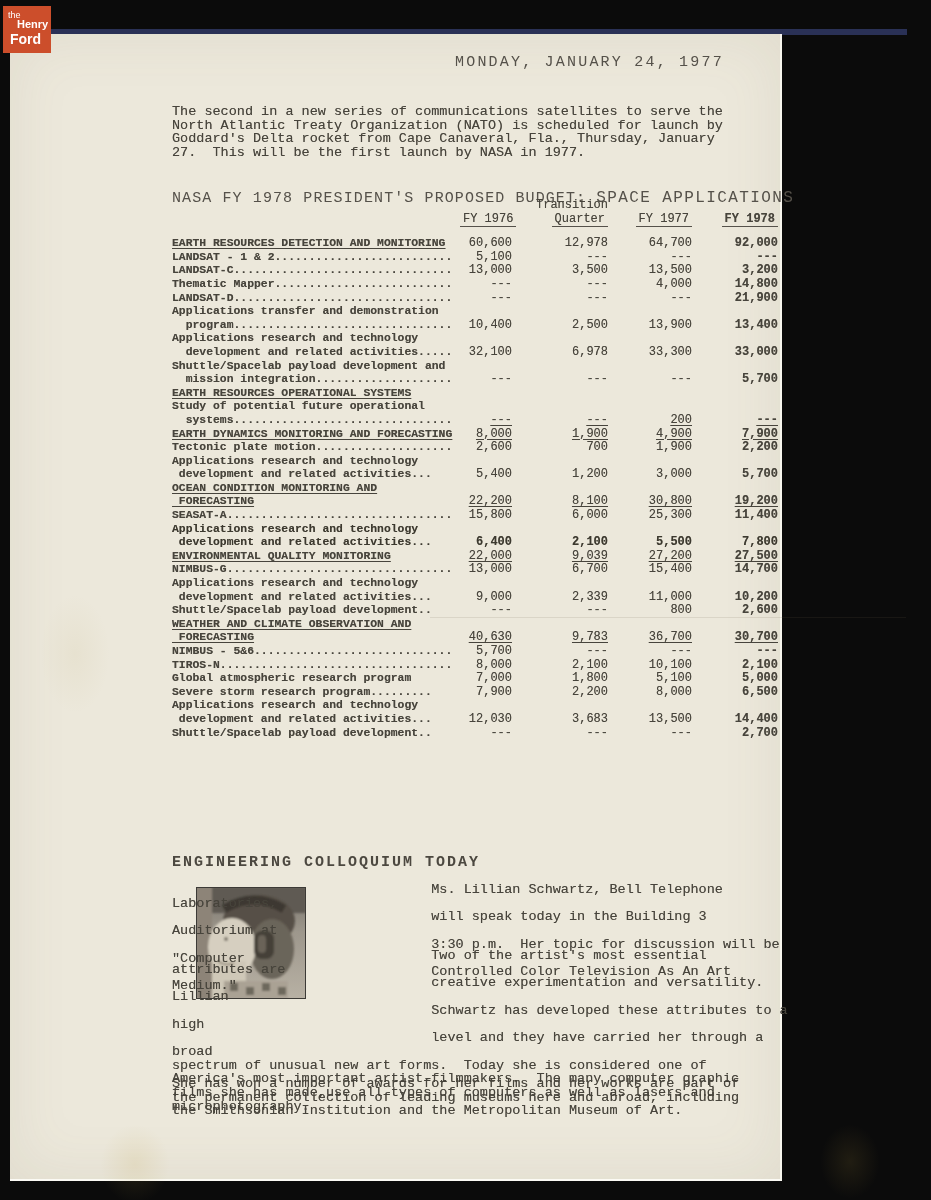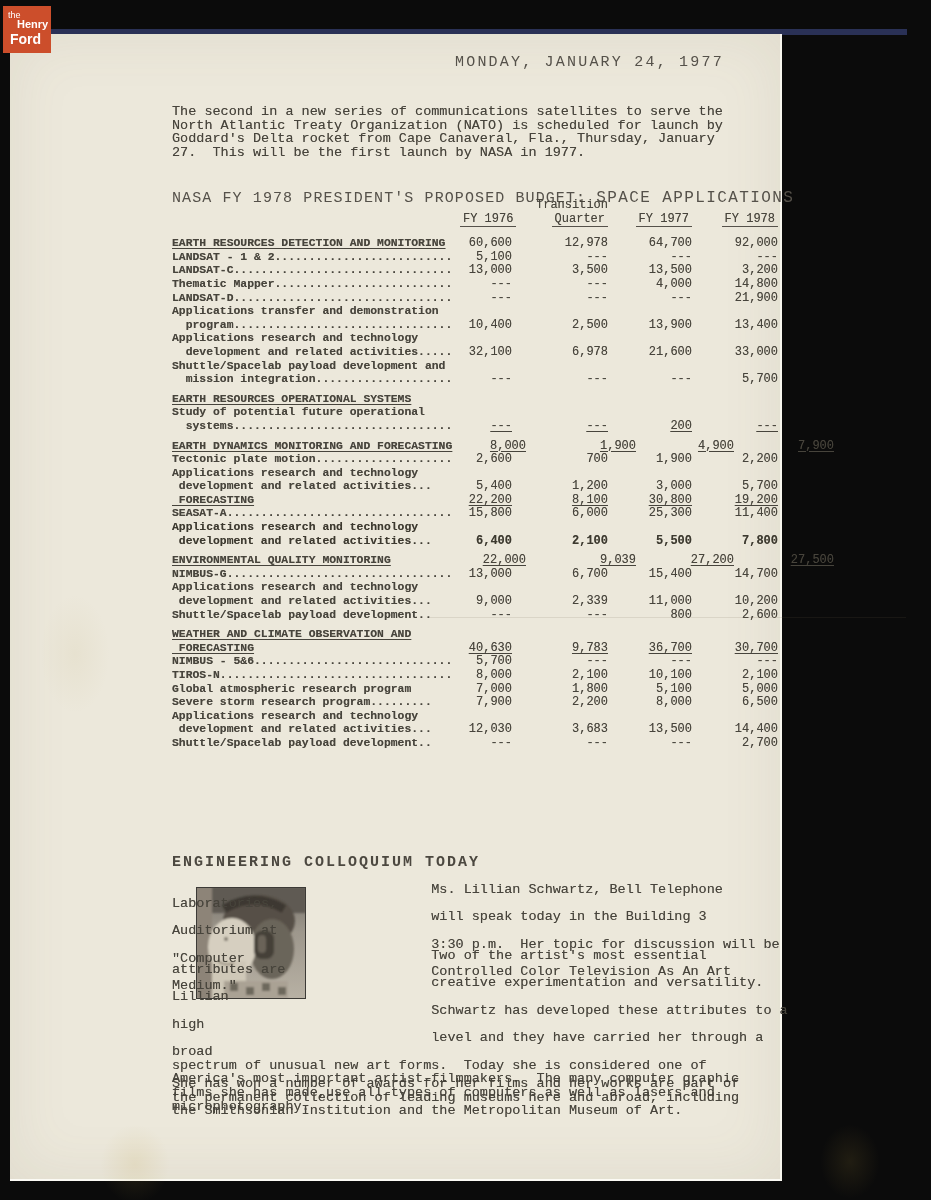--- a/index.html
+++ b/index.html
@@ -27,25 +27,25 @@
   }
   .date-line { left:445px; top:20px; }
   .delta-title { left:162px; top:44px; }
   .delta-body { left:162px; top:71px; width:600px; }
   .budget-title { left:162px; top:155px; color:var(--head-ink,#54504a); font-size:15px; letter-spacing:1.1px; white-space:pre; }
   .budget-title .sub { font-size:16px; letter-spacing:1.4px; }
   .budget-table { left:162px; top:165px; width:612px; color:var(--ink,#45423a); line-height:13.6px; text-shadow:0 0 .4px rgba(70,64,52,.5); }
   .trow { display:flex; height:13.6px; }
   .tlabel { flex:none; width:288px; font-size:11.4px; white-space:pre; overflow:hidden;font-weight:bold; }
   .tcell { flex:none; text-align:right; font-size:12px; white-space:pre; }
-  .c1 { width:52px; } .c2 { width:96px; } .c3 { width:84px; } .c4 { width:86px; }
+  .c1 { width:52px; } .c2 { width:96px; } .c3 { width:84px; } .c4 { width:86px;font-weight:bold; }
   .hu { text-decoration:underline; text-underline-offset:2px; }
   .u  { text-decoration:underline; text-underline-offset:2px; }
   .bld { font-weight:bold; color:#3c392f; }
-  .sec-gap { margin-top:6px;gap:14px; }
+  .sec-gap { margin-top:0; }
   .thead2 { margin-bottom:11px; }
   .th span { border-bottom:1px solid #55514a; padding:0 3px; }
   .colloq-title { left:162px; top:820px; font-weight:bold; color:#4c4840; letter-spacing:2px; }
   .photo { left:186px; top:853px; }
   .colloq-p1 { left:162px; top:849px; width:620px; }
   .colloq-p2 { left:162px; top:915px; width:620px; }
   .colloq-p3 { left:162px; top:1043px; width:620px; }
   .logo {
     position:absolute; left:3px; top:6px; width:48px; height:47px;
     background: var(--brand,#cc4e2b); z-index:5;
@@ -146,21 +146,21 @@
             <span class="tlabel">Applications research and technology</span>
             <span class="tcell c1"></span>
             <span class="tcell c2"></span>
             <span class="tcell c3"></span>
             <span class="tcell c4"></span>
           </div>
           <div class="trow">
             <span class="tlabel">  development and related activities.....</span>
             <span class="tcell c1">32,100</span>
             <span class="tcell c2">6,978</span>
-            <span class="tcell c3">21,600</span>
+            <span class="tcell c3">33,300</span>
             <span class="tcell c4">33,000</span>
           </div>
           <div class="trow">
             <span class="tlabel">Shuttle/Spacelab payload development and</span>
             <span class="tcell c1"></span>
             <span class="tcell c2"></span>
             <span class="tcell c3"></span>
             <span class="tcell c4"></span>
           </div>
           <div class="trow">
@@ -211,20 +211,27 @@
             <span class="tcell c2"></span>
             <span class="tcell c3"></span>
             <span class="tcell c4"></span>
           </div>
           <div class="trow">
             <span class="tlabel"> development and related activities...</span>
             <span class="tcell c1">5,400</span>
             <span class="tcell c2">1,200</span>
             <span class="tcell c3">3,000</span>
             <span class="tcell c4">5,700</span>
+          </div>
+          <div class="trow sec-gap">
+            <span class="tlabel hu">OCEAN CONDITION MONITORING AND</span>
+            <span class="tcell c1"></span>
+            <span class="tcell c2"></span>
+            <span class="tcell c3"></span>
+            <span class="tcell c4"></span>
           </div>
           <div class="trow">
             <span class="tlabel hu"> FORECASTING</span>
             <span class="tcell c1 u">22,200</span>
             <span class="tcell c2 u">8,100</span>
             <span class="tcell c3 u">30,800</span>
             <span class="tcell c4 u">19,200</span>
           </div>
           <div class="trow">
             <span class="tlabel">SEASAT-A.................................</span>

